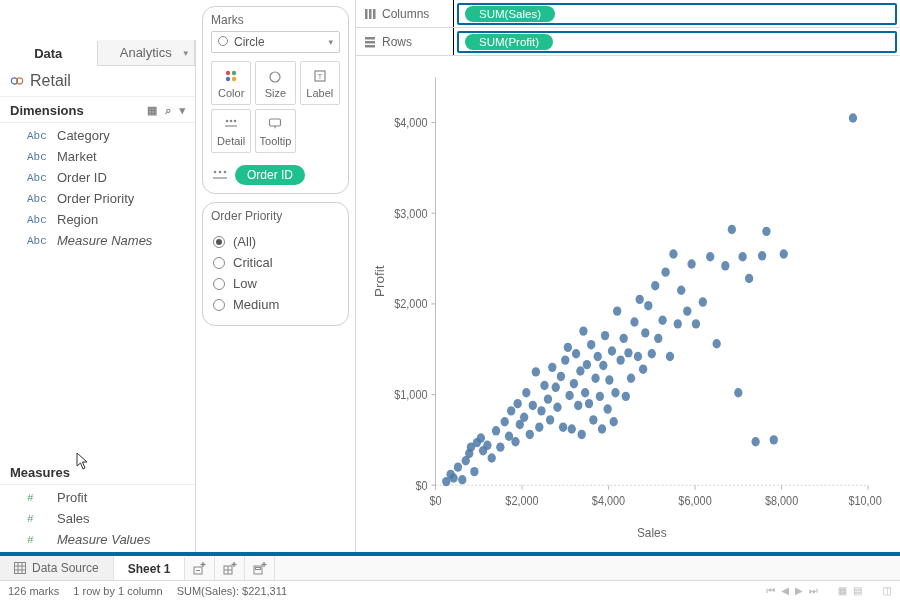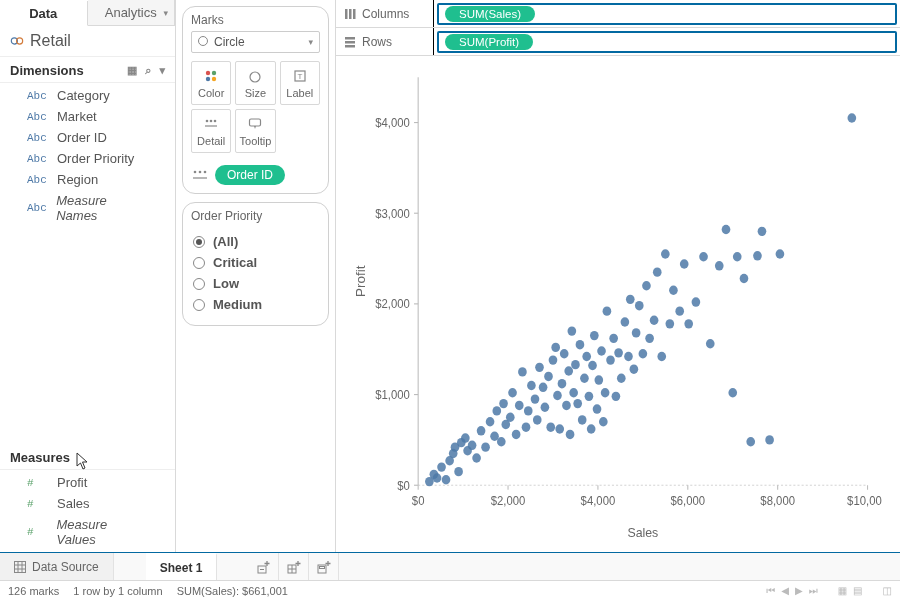--- a/index.html
+++ b/index.html
@@ -1,21 +1,21 @@
 <!DOCTYPE html>
 <html><head>
 <meta charset="utf-8">
 <style>
 * { box-sizing: border-box; margin: 0; padding: 0; font-family: -apple-system, "Segoe UI", Arial, sans-serif; }
 html, body { width: 900px; height: 600px; overflow: hidden; background: #fff; color: #333; font-size: 12px; }
 .app { display: flex; flex-direction: column; height: 100%; }
 .main { display: flex; flex: 1; min-height: 0; }
 
 
-.data-pane { width: 176px; border-right: 1px solid #d9d9d9; display: flex; flex-direction: column; background: #fff; }
+.data-pane { width: 196px; border-right: 1px solid #d9d9d9; display: flex; flex-direction: column; background: #fff; margin-top: 40px; }
 .data-tabs { display: flex; border-bottom: 1px solid #d9d9d9; height: 26px; }
 .data-tab { flex: 1; display: flex; align-items: center; justify-content: center; font-size: 13px; color: #666; cursor: pointer; border-right: 1px solid #d9d9d9; background: #f5f5f5; position: relative; }
 .data-tab.active { background: #fff; font-weight: 600; color: #333; border-bottom: 1px solid #fff; top: 1px; }
 .data-tab .caret { position: absolute; right: 6px; font-size: 9px; color: #888; }
 .datasource { display: flex; align-items: center; gap: 6px; padding: 6px 10px; font-size: 16px; color: #555; border-bottom: 1px solid #eee; }
 .ds-icon { width: 14px; height: 14px; }
 
 .section-head { display: flex; align-items: center; justify-content: space-between; padding: 6px 10px 4px; font-weight: 600; font-size: 13px; border-bottom: 1px solid #eee; }
 .section-head .tools { display: flex; gap: 8px; color: #888; font-size: 11px; }
 .section-head .tools span { cursor: pointer; }
@@ -37,42 +37,42 @@
 .mark-select .caret { font-size: 9px; color: #888; }
 
 .mark-grid { display: grid; grid-template-columns: 1fr 1fr 1fr; gap: 4px; padding: 0 8px 8px; }
 .mark-btn { border: 1px solid #d8d8d8; height: 44px; display: flex; flex-direction: column; align-items: center; justify-content: center; gap: 3px; font-size: 11px; color: #666; cursor: pointer; background: #fff; border-radius: 2px; }
 .mark-btn svg { width: 16px; height: 16px; }
 
 .pill-row { display: flex; align-items: center; gap: 6px; padding: 4px 8px 8px; }
 .pill-row svg { width: 18px; height: 14px; flex-shrink: 0; }
 .pill { background: #1fbf8f; color: #fff; font-size: 12px; padding: 3px 12px; border-radius: 11px; cursor: grab; white-space: nowrap; }
 
-.filter-card .opts { padding: 4px 10px 10px; font-weight: bold; }
+.filter-card .opts { padding: 4px 10px 10px; }
 .filter-opt { display: flex; align-items: center; gap: 8px; padding: 3px 0; font-size: 13px; color: #555; cursor: pointer; }
 .radio { width: 12px; height: 12px; border: 1px solid #888; border-radius: 50%; display: inline-flex; align-items: center; justify-content: center; }
 .radio.checked::after { content: ""; width: 6px; height: 6px; background: #555; border-radius: 50%; }
 
 
 .viz-pane { flex: 1; display: flex; flex-direction: column; min-width: 0; }
 .shelf { display: flex; align-items: center; height: 28px; border-bottom: 1px solid #d9d9d9; background: #fff; }
 .shelf-label { width: 98px; display: flex; align-items: center; gap: 6px; padding: 0 8px; font-size: 12px; color: #666; border-right: 1px solid #000000; height: 100%; }
 .shelf-label svg { width: 12px; height: 12px; }
 .shelf-drop { flex: 1; display: flex; align-items: center; padding: 0 6px; gap: 6px; border:2px solid #0369a1; margin:3px; border-radius:2px; height:22px; }
 .shelf .pill { font-size: 11.5px; padding: 2px 14px; }
 
 .chart-wrap { flex: 1; position: relative; padding: 10px 18px 4px 10px; }
 .chart-svg { width: 100%; height: 100%; }
 .axis-label { font-size: 12px; fill: #666; }
 .tick-label { font-size: 11px; fill: #666; }
 .ylab { font-size: 12px; fill: #666; }
 .dot { fill: #4e79a7; opacity: 0.85; }
 
 
-.sheet-bar { height: 28px; border-top: 1px solid #0369a1; display: flex; align-items: flex-end; background: #f9f9f9; font-size: 12px; gap: 32px; }
+.sheet-bar { height: 28px; border-top: 4px solid #0369a1; display: flex; align-items: flex-end; background: #f9f9f9; font-size: 12px; }
 .sheet-tab { padding: 0 14px; height: 100%; display: flex; align-items: center; gap: 6px; border-right: 1px solid #e2e2e2; color: #666; cursor: pointer; }
 .sheet-tab.src { background: #f1f1f1; }
 .sheet-tab.active { background: #fff; font-weight: 600; color: #333; border-top: 2px solid #fff; }
 .sheet-actions { display: flex; }
 .sheet-actions .ic { width: 30px; display: flex; align-items: center; justify-content: center; border-right: 1px solid #e2e2e2; height: 100%; cursor: pointer; }
 .sheet-actions svg { width: 16px; height: 16px; }
 
 .status-bar { height: 20px; border-top: 1px solid #d9d9d9; display: flex; align-items: center; padding: 0 8px; font-size: 11px; color: #666; gap: 14px; background: #fff; }
 .status-bar .right { margin-left: auto; display: flex; gap: 6px; align-items: center; color: #bbb; }
 .nav-btn { font-size: 10px; cursor: pointer; }
@@ -443,21 +443,21 @@
             <rect x="3.5" y="7.5" width="5" height="2" fill="none" stroke="#888"></rect>
             <path d="M12 2 v5 M9.5 4.5 h5" stroke="#888" stroke-width="1.3"></path>
           </svg>
         </div>
     </div>
   </div>
 
   <div class="status-bar">
     <span>126 marks</span>
     <span>1 row by 1 column</span>
-    <span>SUM(Sales): $661,001</span>
+    <span>SUM(Sales): $221,311</span>
     <div class="right">
       <span class="nav-btn">⏮</span>
       <span class="nav-btn">◀</span>
       <span class="nav-btn">▶</span>
       <span class="nav-btn">⏭</span>
       <span style="width:8px"></span>
       <span class="nav-btn">▦</span>
       <span class="nav-btn">▤</span>
       <span style="width:8px"></span>
       <span class="nav-btn">◫</span>

